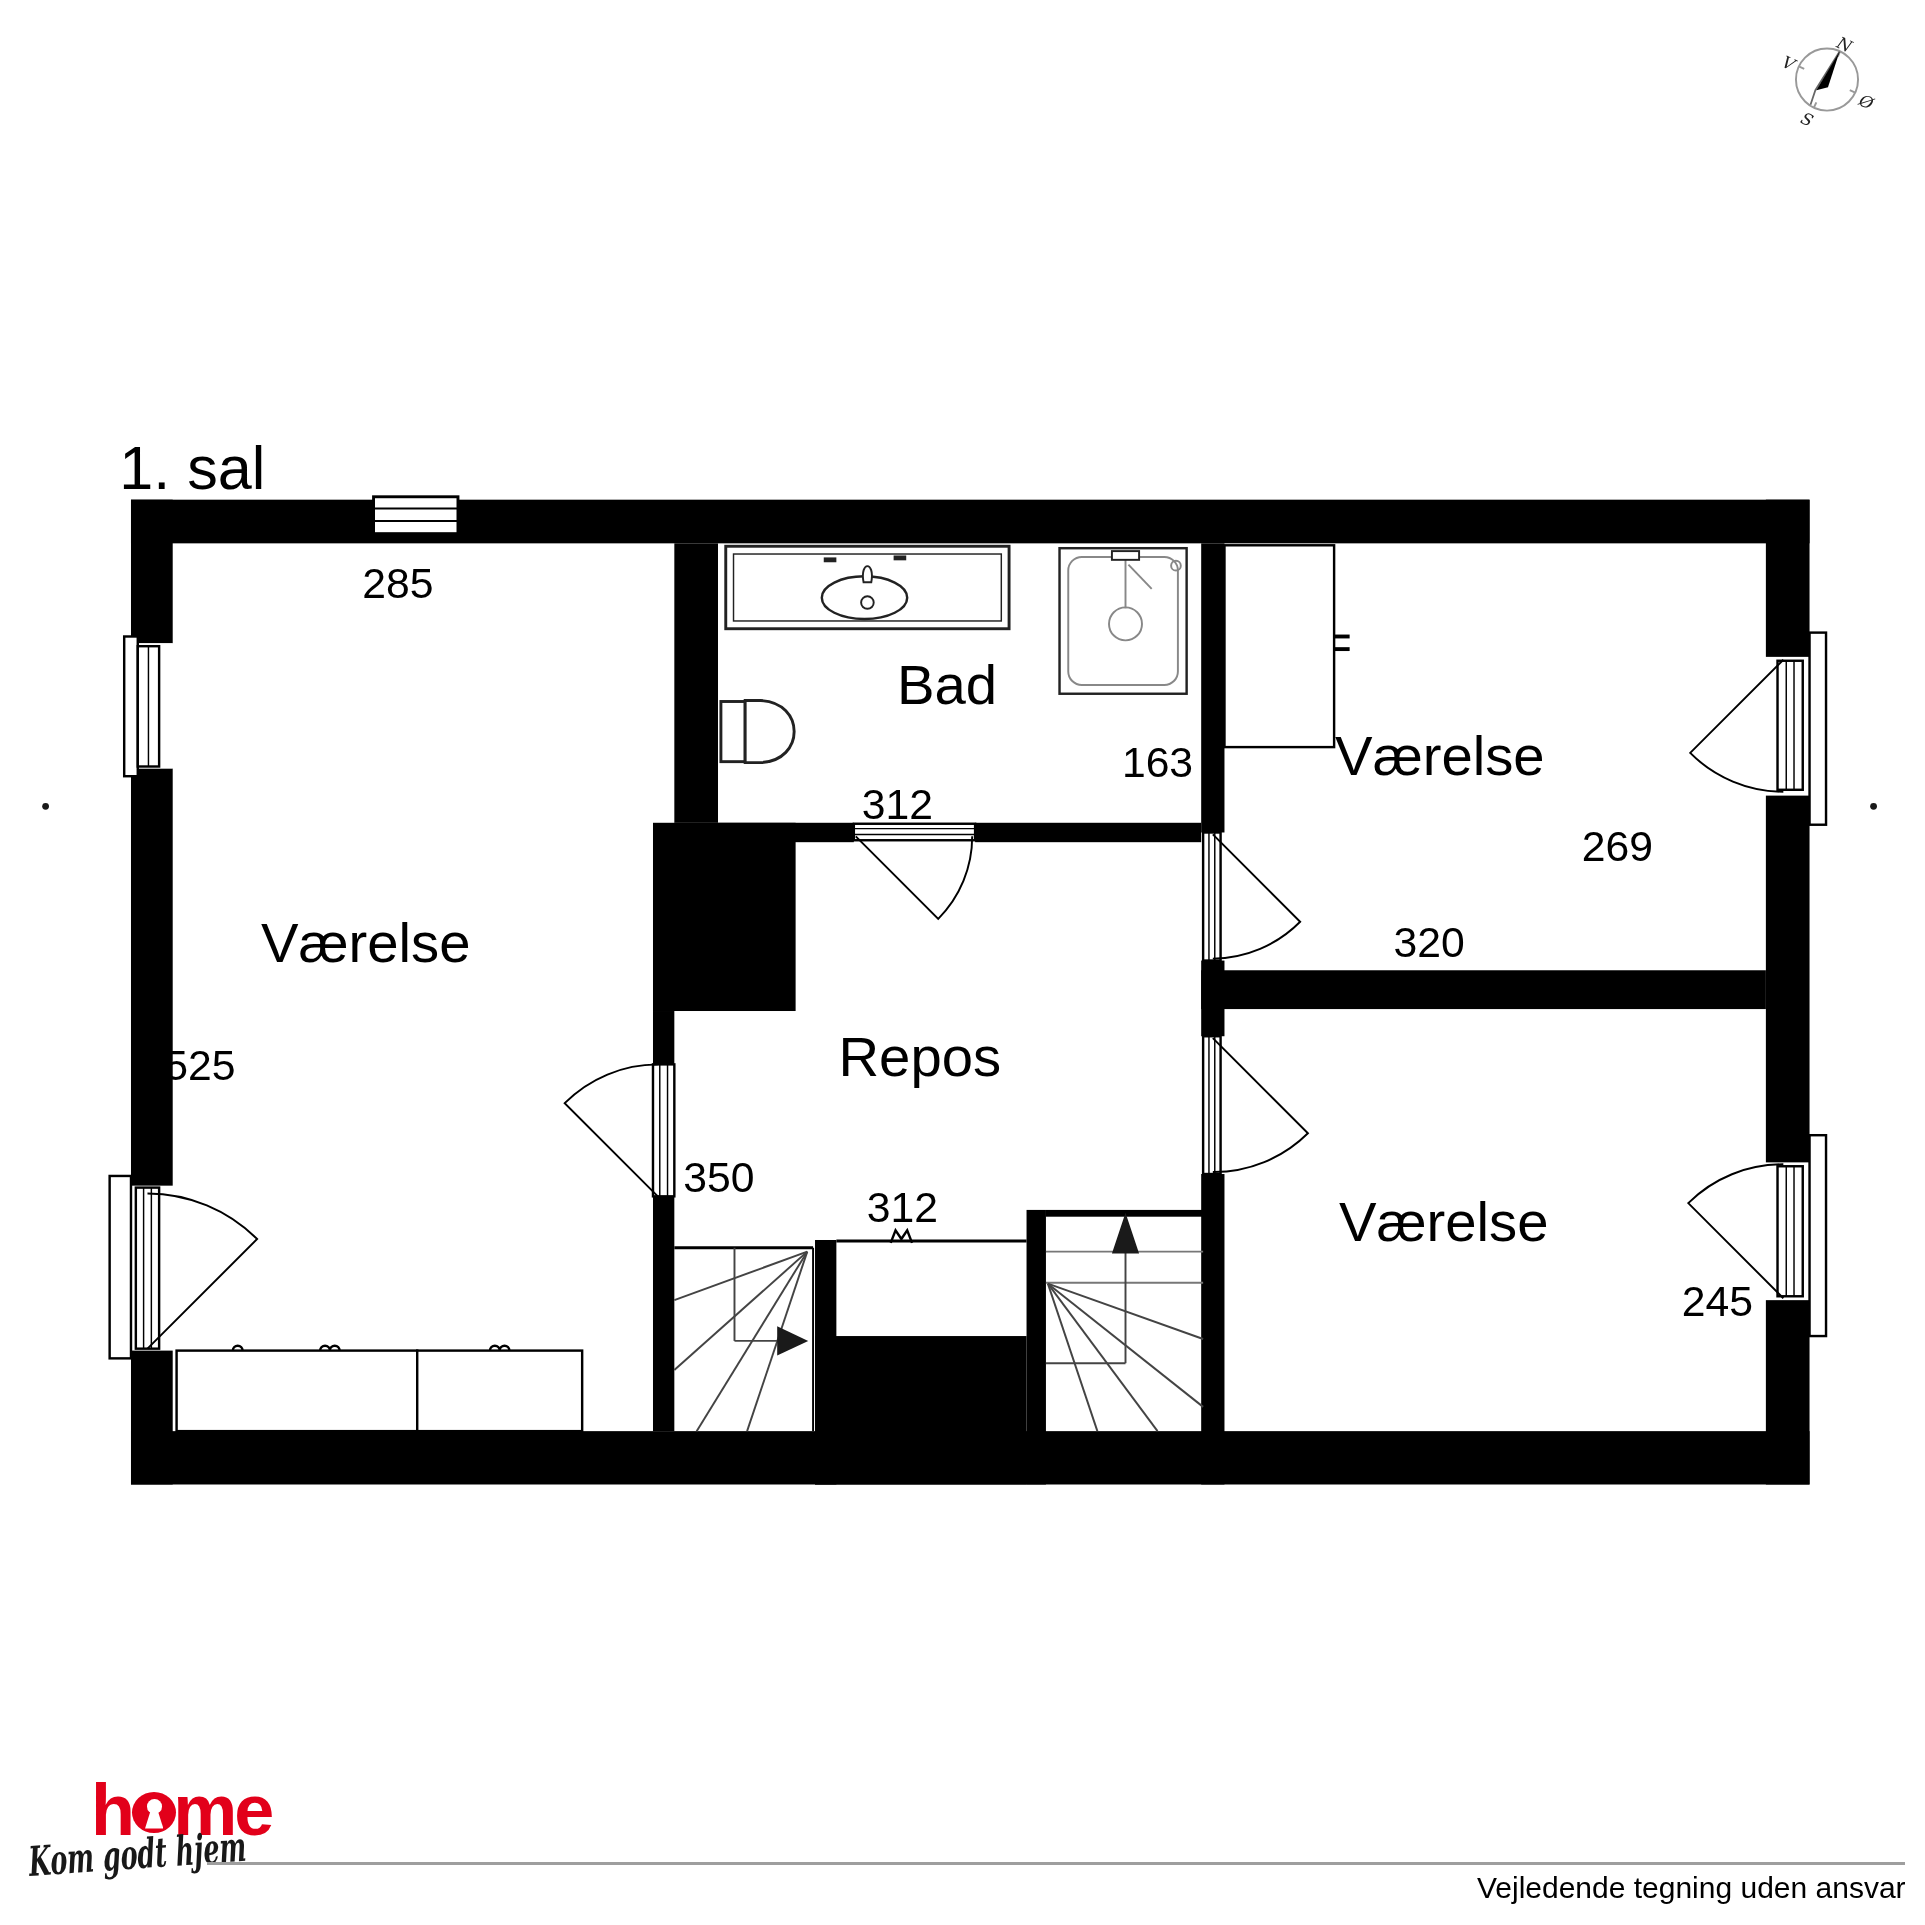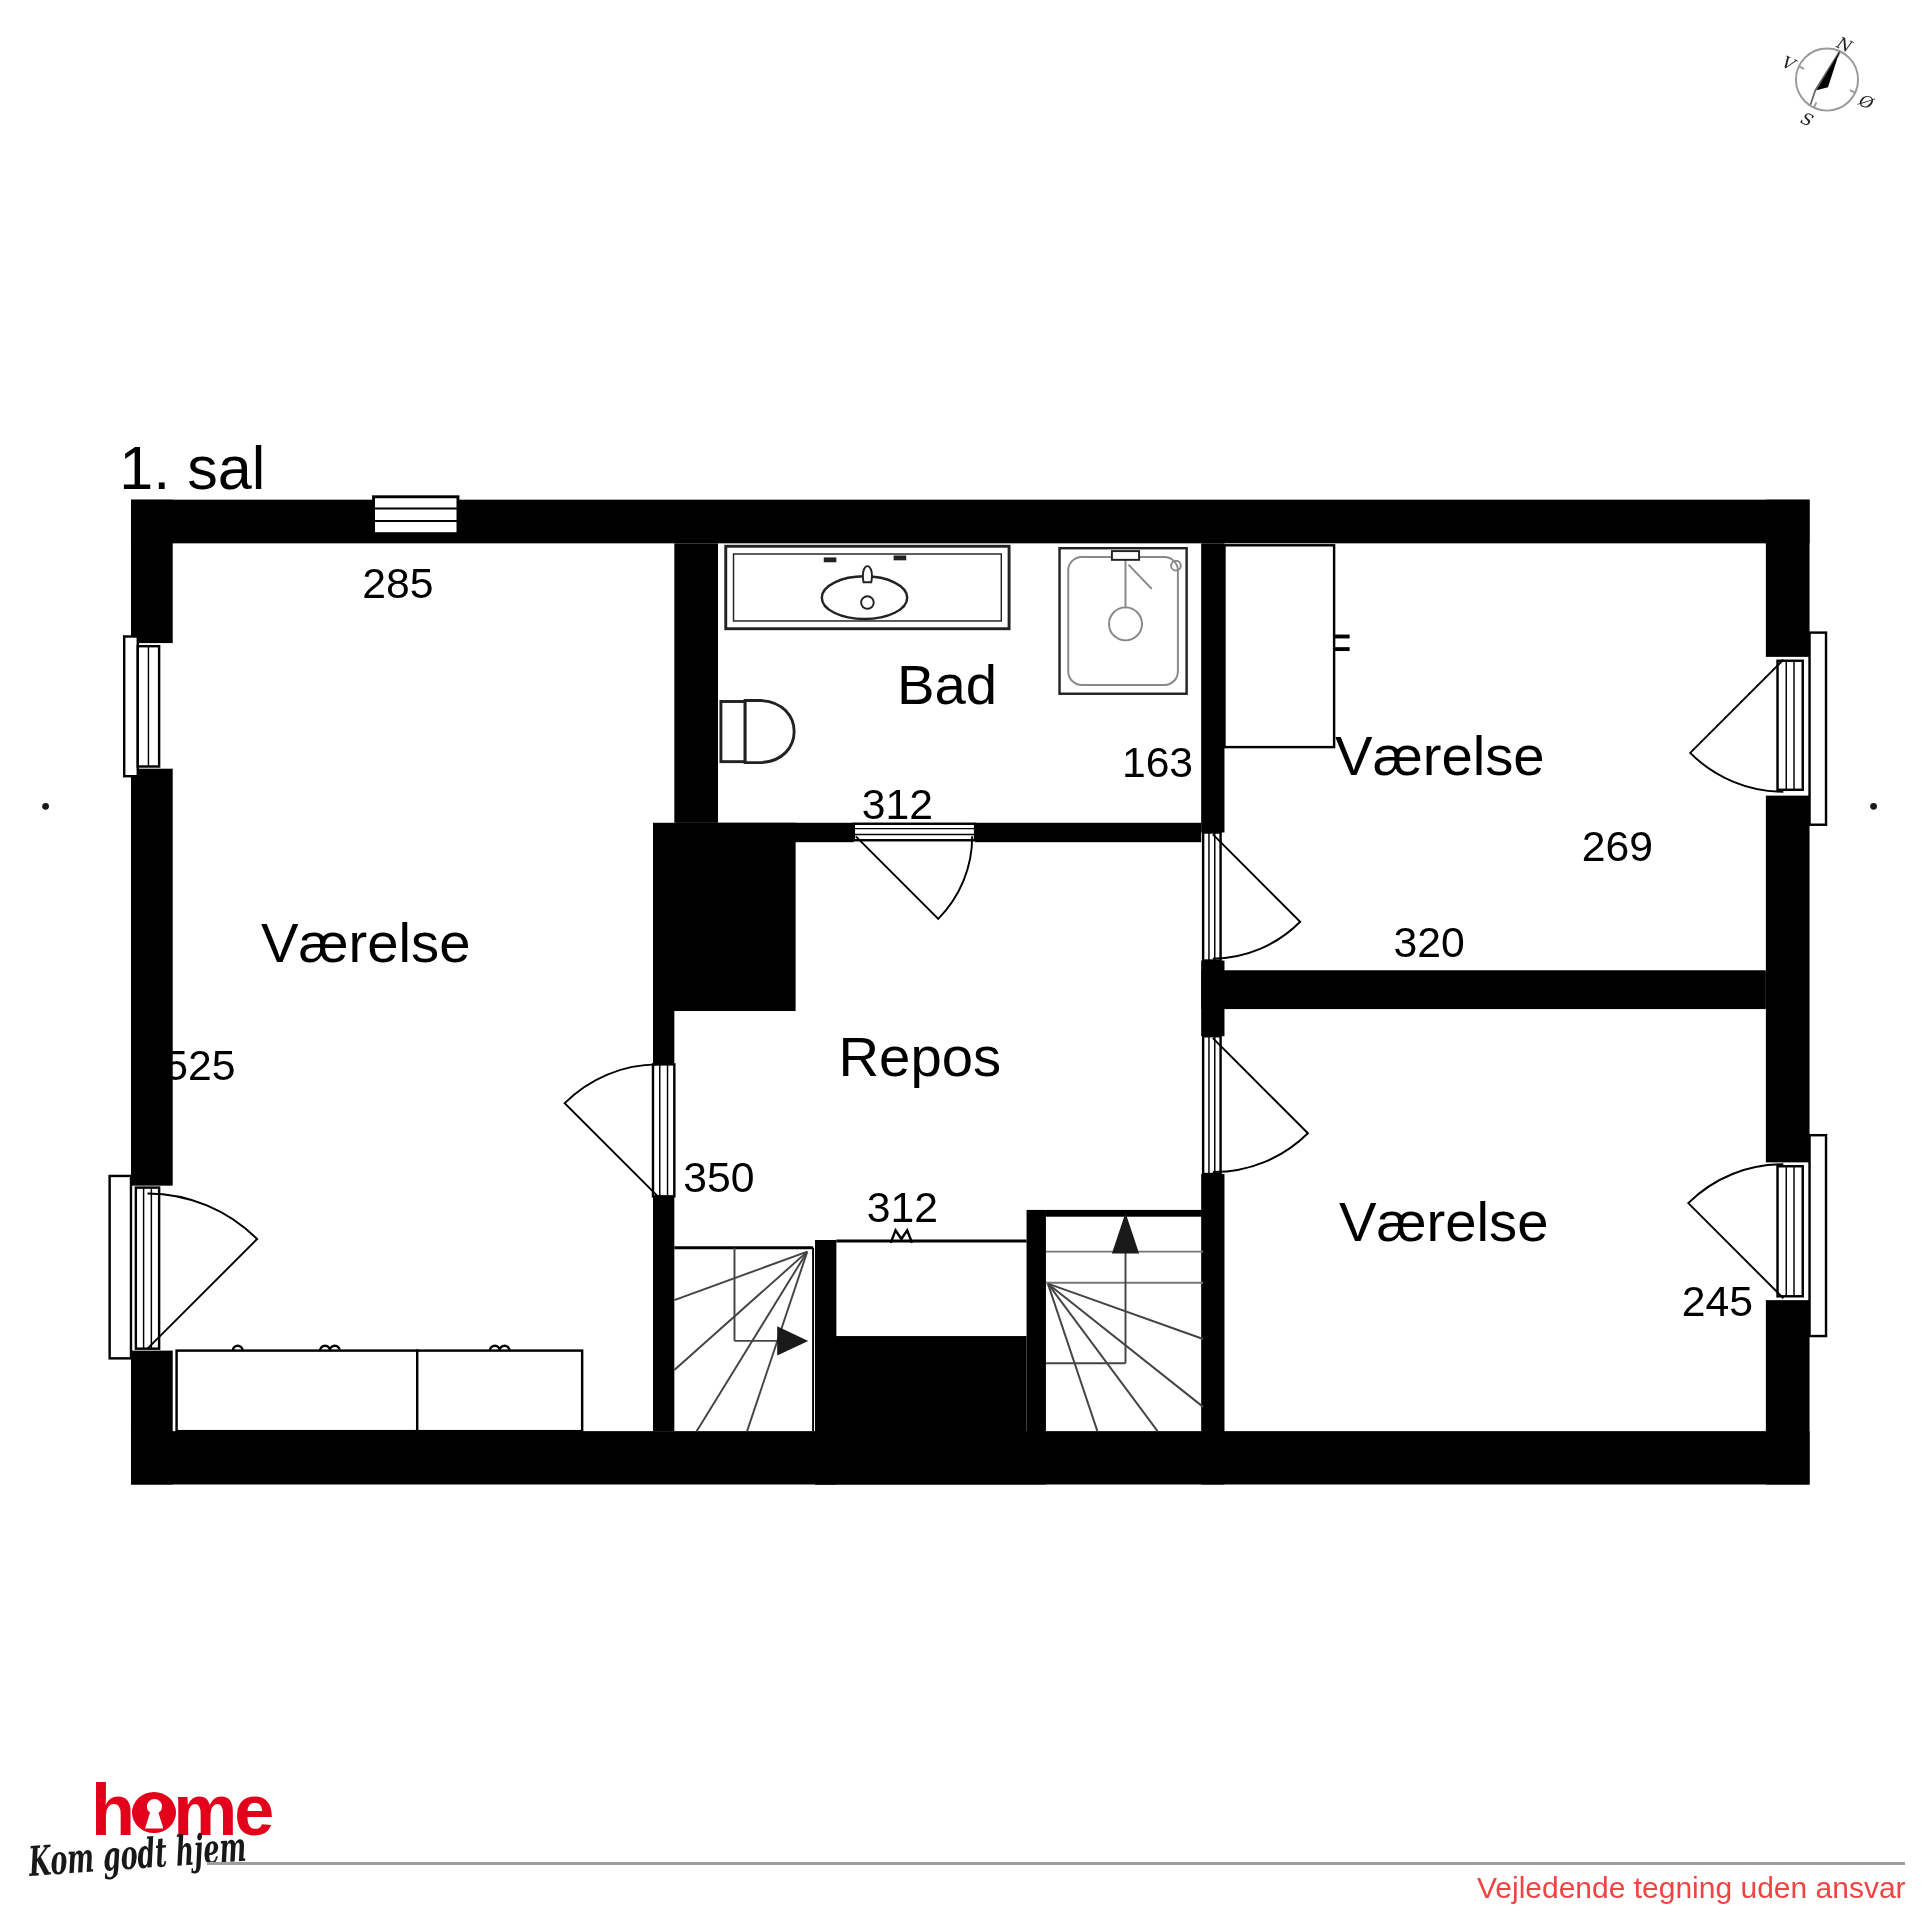--- a/index.html
+++ b/index.html
@@ -17,21 +17,21 @@
   .brand-disc{position:absolute;left:132px;top:1792px;width:44px;height:41px;border-radius:50%;
          background:#e2001a;}
   .keyhole-circle{position:absolute;left:147px;top:1799px;width:14.6px;height:14.6px;border-radius:50%;
          background:#fff;}
   .keyhole-stem{position:absolute;left:145px;top:1811px;width:18.4px;height:17.5px;background:#fff;
          clip-path:polygon(30% 0,70% 0,100% 100%,0 100%);}
   .tagline{position:absolute;left:27px;top:1838px;font-family:"DejaVu Serif",serif;font-style:italic;
          font-weight:600;font-size:41px;color:#181818;transform-origin:left top;
          transform:rotate(-4deg) scale(0.62,1);white-space:nowrap;}
   .footer-line{position:absolute;left:207px;top:1862px;width:1698px;height:2.9px;background:#9e9e9e;}
-  .disclaimer{position:absolute;right:19.4px;top:1871px;font-size:30px;color:#ef4444;text-align:right;}
+  .disclaimer{position:absolute;right:19.4px;top:1871px;font-size:30px;color:#000000;text-align:right;}
 </style>
 </head>
 <body>
 
 <div class="canvas">
 
 <svg class="plan-svg" width="1925" height="1925" viewBox="0 0 1984 1984">
 
   <g fill="#000000">
     <rect x="135" y="515" width="1730" height="45"></rect>

